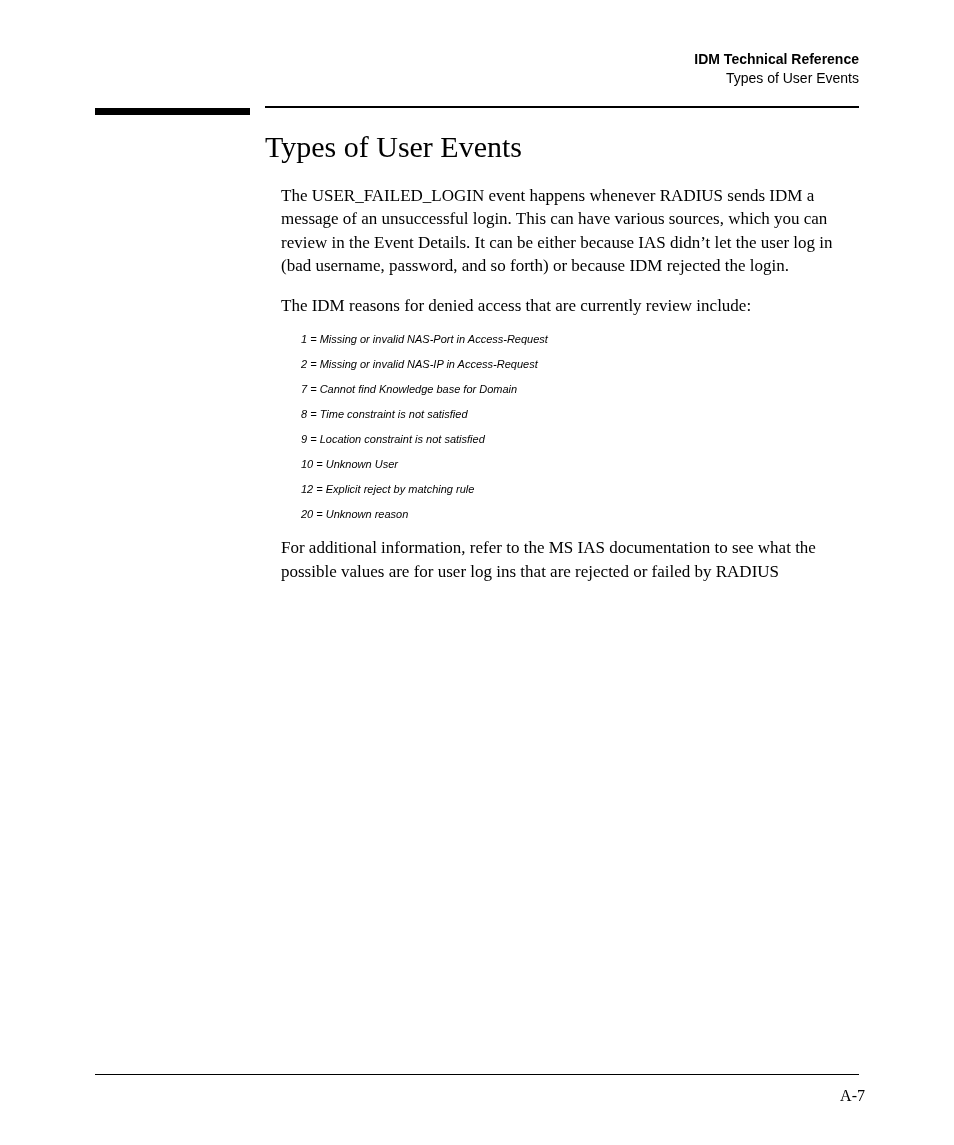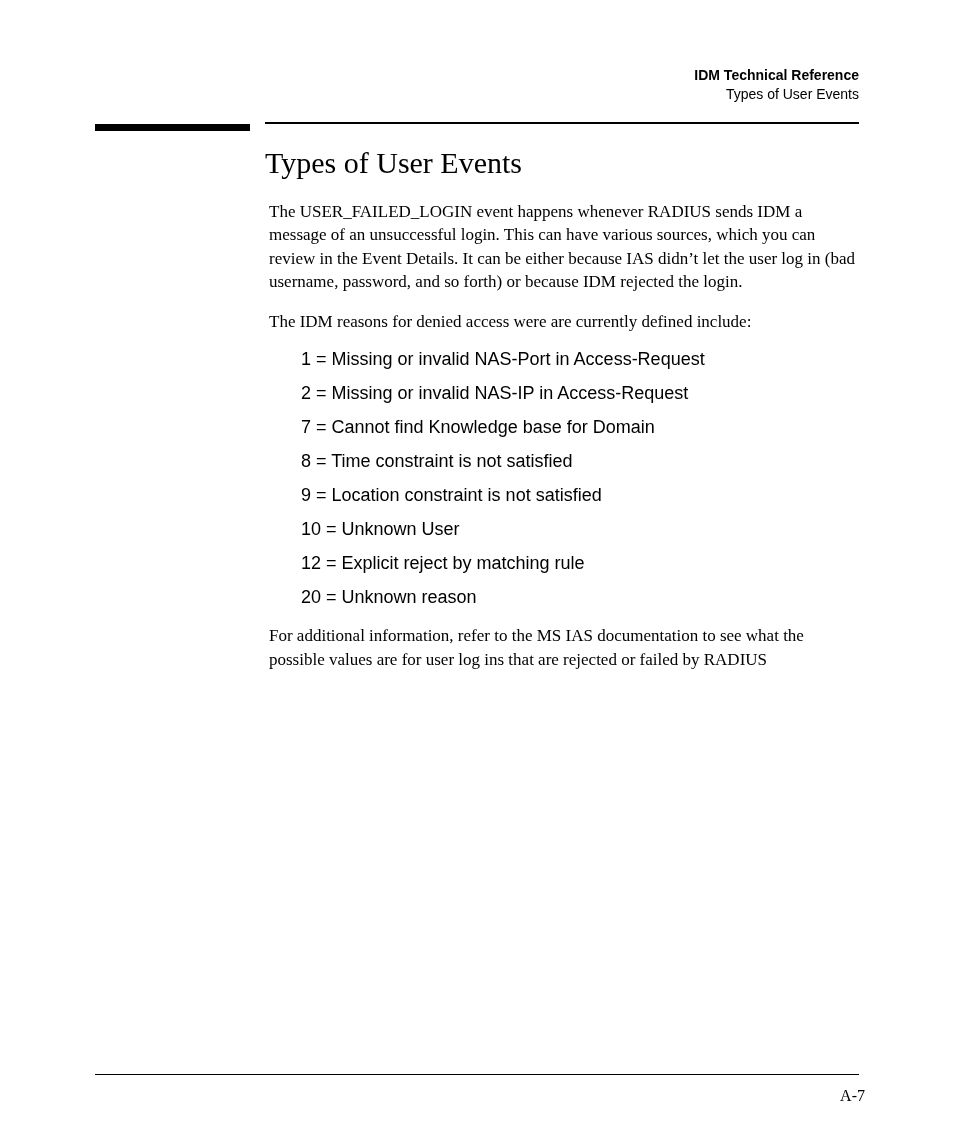--- a/index.html
+++ b/index.html
@@ -9,21 +9,21 @@
     background: #fff;
     width: 954px;
     height: 1145px;
     position: relative;
     font-family: "Times New Roman", Times, serif;
     color: #000;
   }
   .page {
     width: 954px;
     height: 1145px;
-    padding: 66px 95px 55px 95px;
+    padding: 50px 95px 55px 95px;
     position: relative;
   }
   .running-head {
     text-align: right;
     margin-bottom: 18px;
     font-family: "Helvetica Neue", Helvetica, Arial, sans-serif;
     font-size: 14px;
     line-height: 1.35;
   }
   .running-head .line1 { font-weight: 700; }
@@ -45,30 +45,31 @@
   h1.section-title {
     font-family: "Times New Roman", Times, serif;
     font-weight: 400;
     font-size: 30px;
     margin: 14px 0 20px 0;
   }
   p.body {
     font-family: "Times New Roman", Times, serif;
     font-size: 17px;
     line-height: 1.38;
-    margin: 0 0 16px 4px;
+    margin: 0 0 16px 16px;
   }
   ul.reasons {
     list-style: none;
     padding: 0;
     margin: 16px 0 16px 36px;
     font-family: "Helvetica Neue", Helvetica, Arial, sans-serif;
-    font-size: 18px;
+    font-size: 11px;
     font-stretch: condensed;
     letter-spacing: 0;
+    font-style: italic;
   }
   ul.reasons li { margin: 0 0 13px 0; }
   .footer-rule {
     position: absolute;
     left: 95px;
     right: 95px;
     bottom: 70px;
     border-top: 1px solid #000;
   }
   .page-number {
@@ -88,21 +89,21 @@
     <div class="line1">IDM Technical Reference</div>
     <div class="line2">Types of User Events</div>
   </div>
 
   <div class="content-wrap">
     <div class="side-rule"></div>
 
     <h1 class="section-title">Types of User Events</h1>
 
     <p class="body">The USER_FAILED_LOGIN event happens whenever RADIUS sends IDM a message of an unsuccessful login. This can have various sources, which you can review in the Event Details. It can be either because IAS didn’t let the user log in (bad username, password, and so forth) or because IDM rejected the login.</p>
-    <p class="body">The IDM reasons for denied access were are currently defined include:</p>
+    <p class="body">The IDM reasons for denied access that are currently review include:</p>
 
     <ul class="reasons">
       <li>1 = Missing or invalid NAS-Port in Access-Request</li>
       <li>2 = Missing or invalid NAS-IP in Access-Request</li>
       <li>7 = Cannot find Knowledge base for Domain</li>
       <li>8 = Time constraint is not satisfied</li>
       <li>9 = Location constraint is not satisfied</li>
       <li>10 = Unknown User</li>
       <li>12 = Explicit reject by matching rule</li>
       <li>20 = Unknown reason</li>

